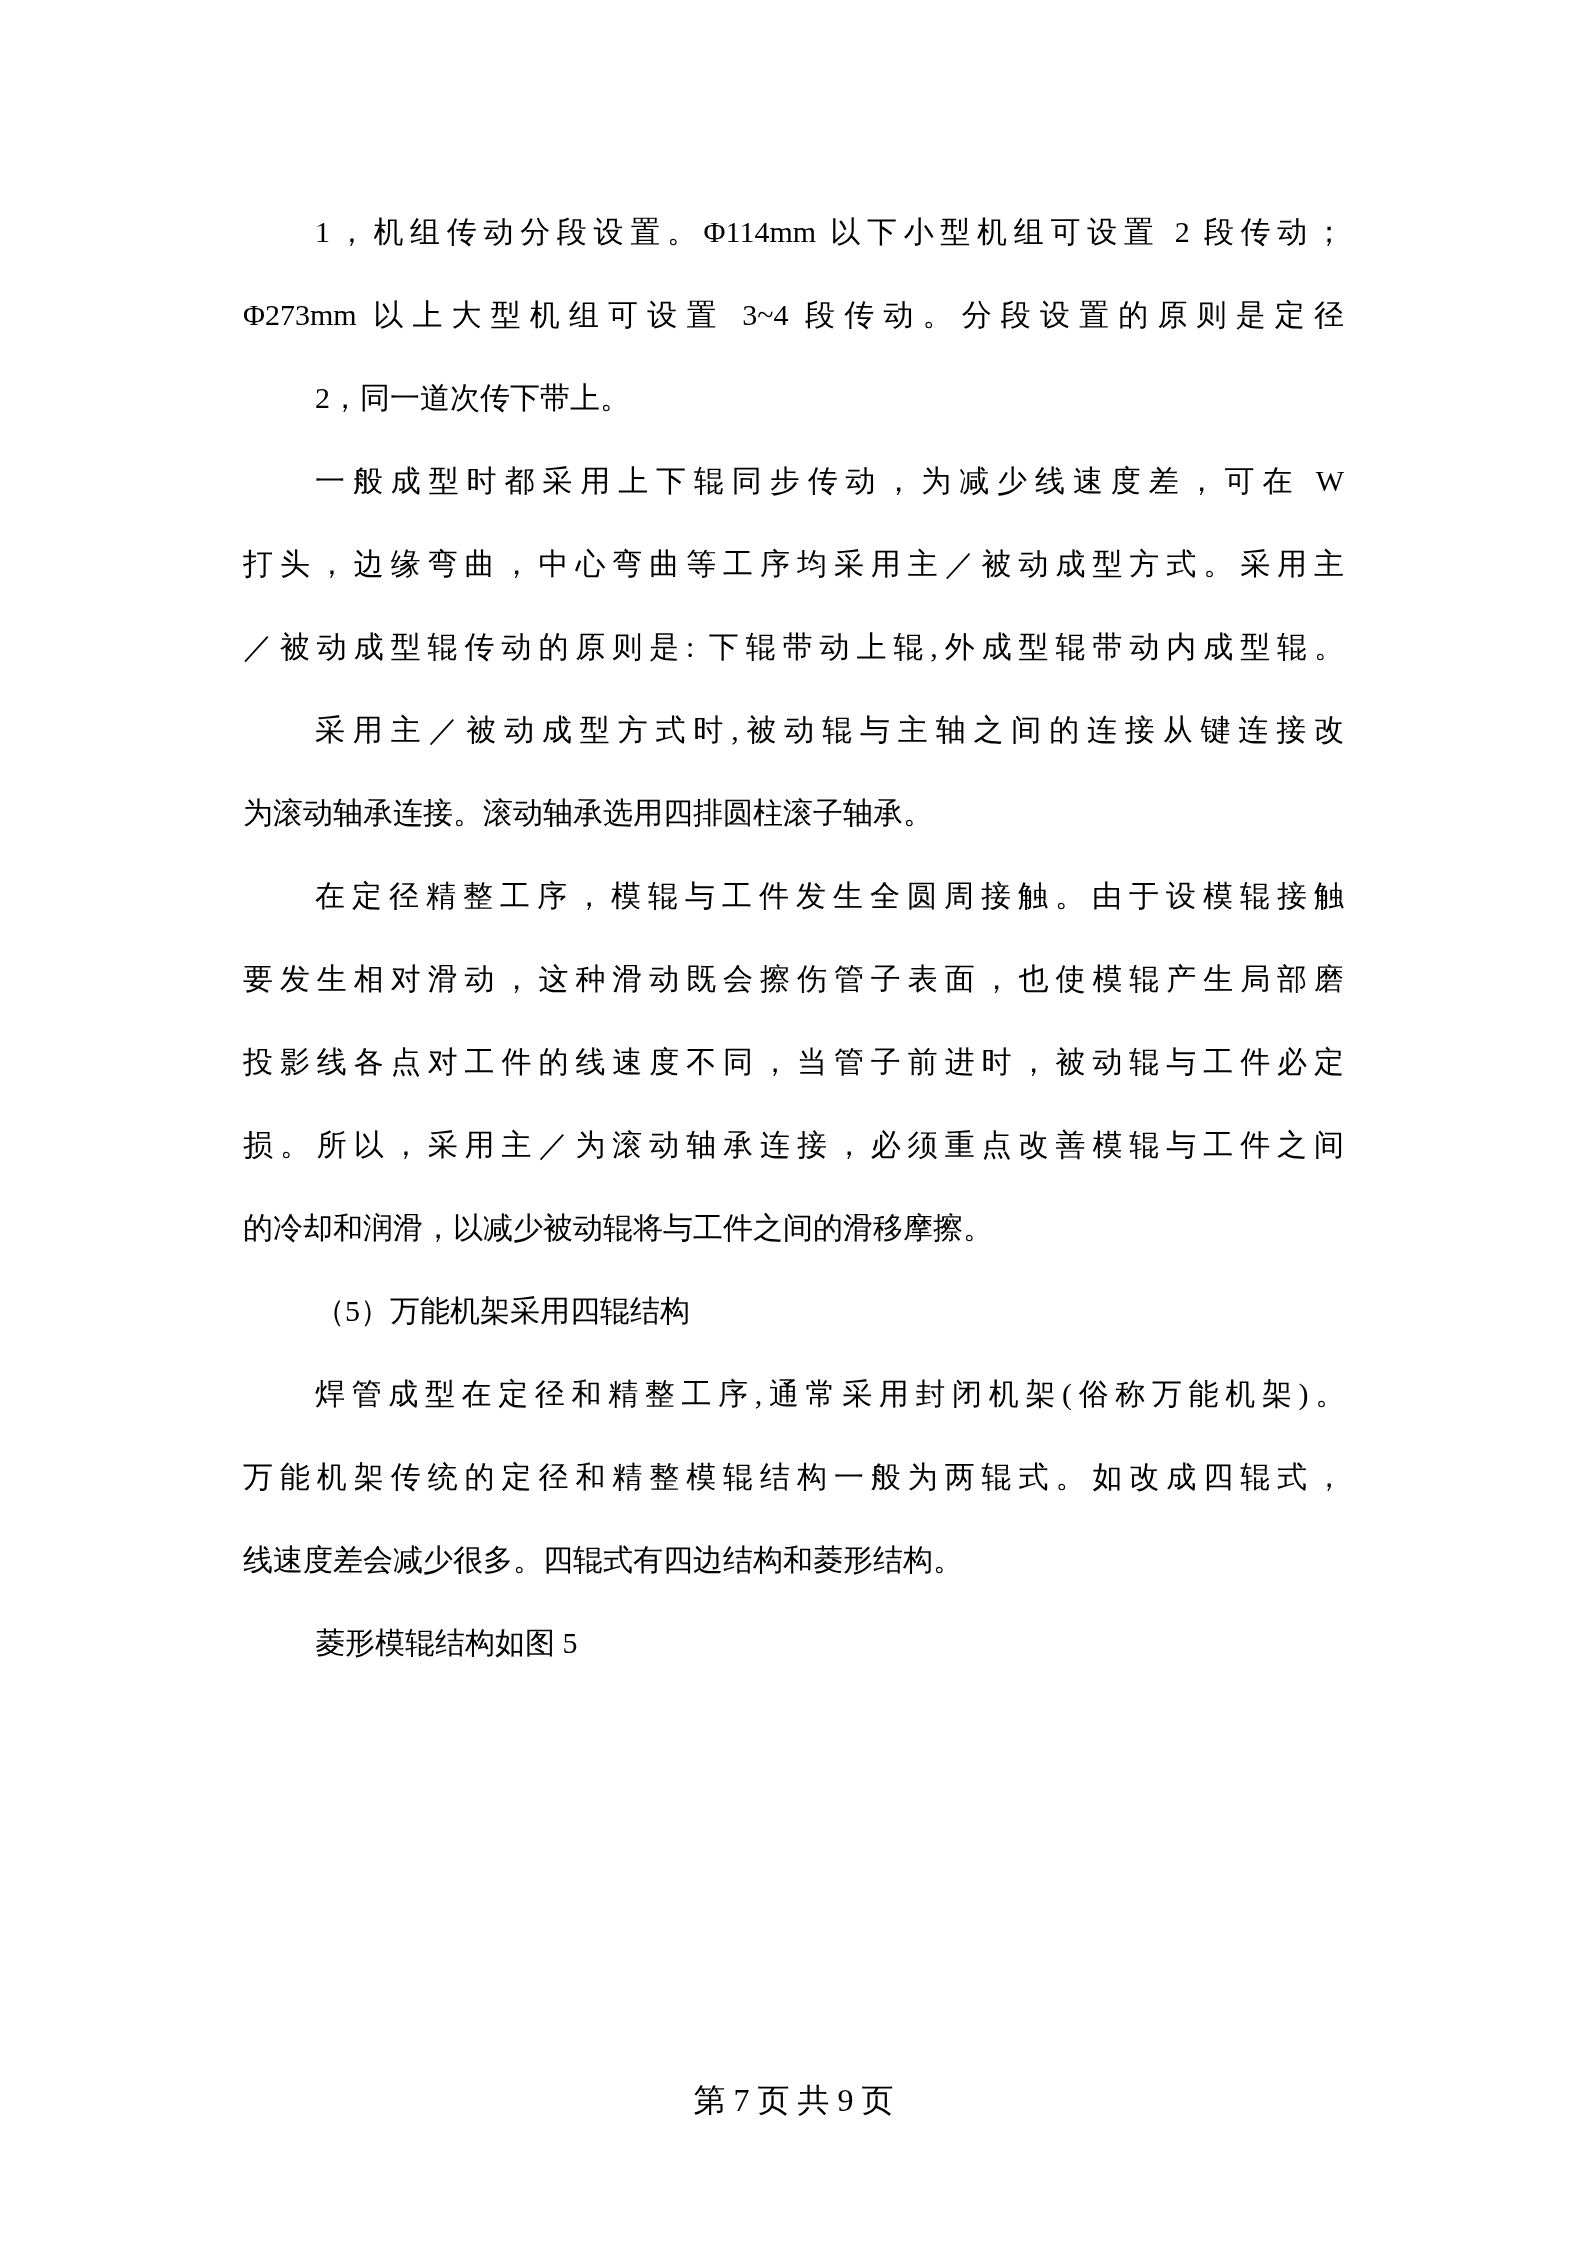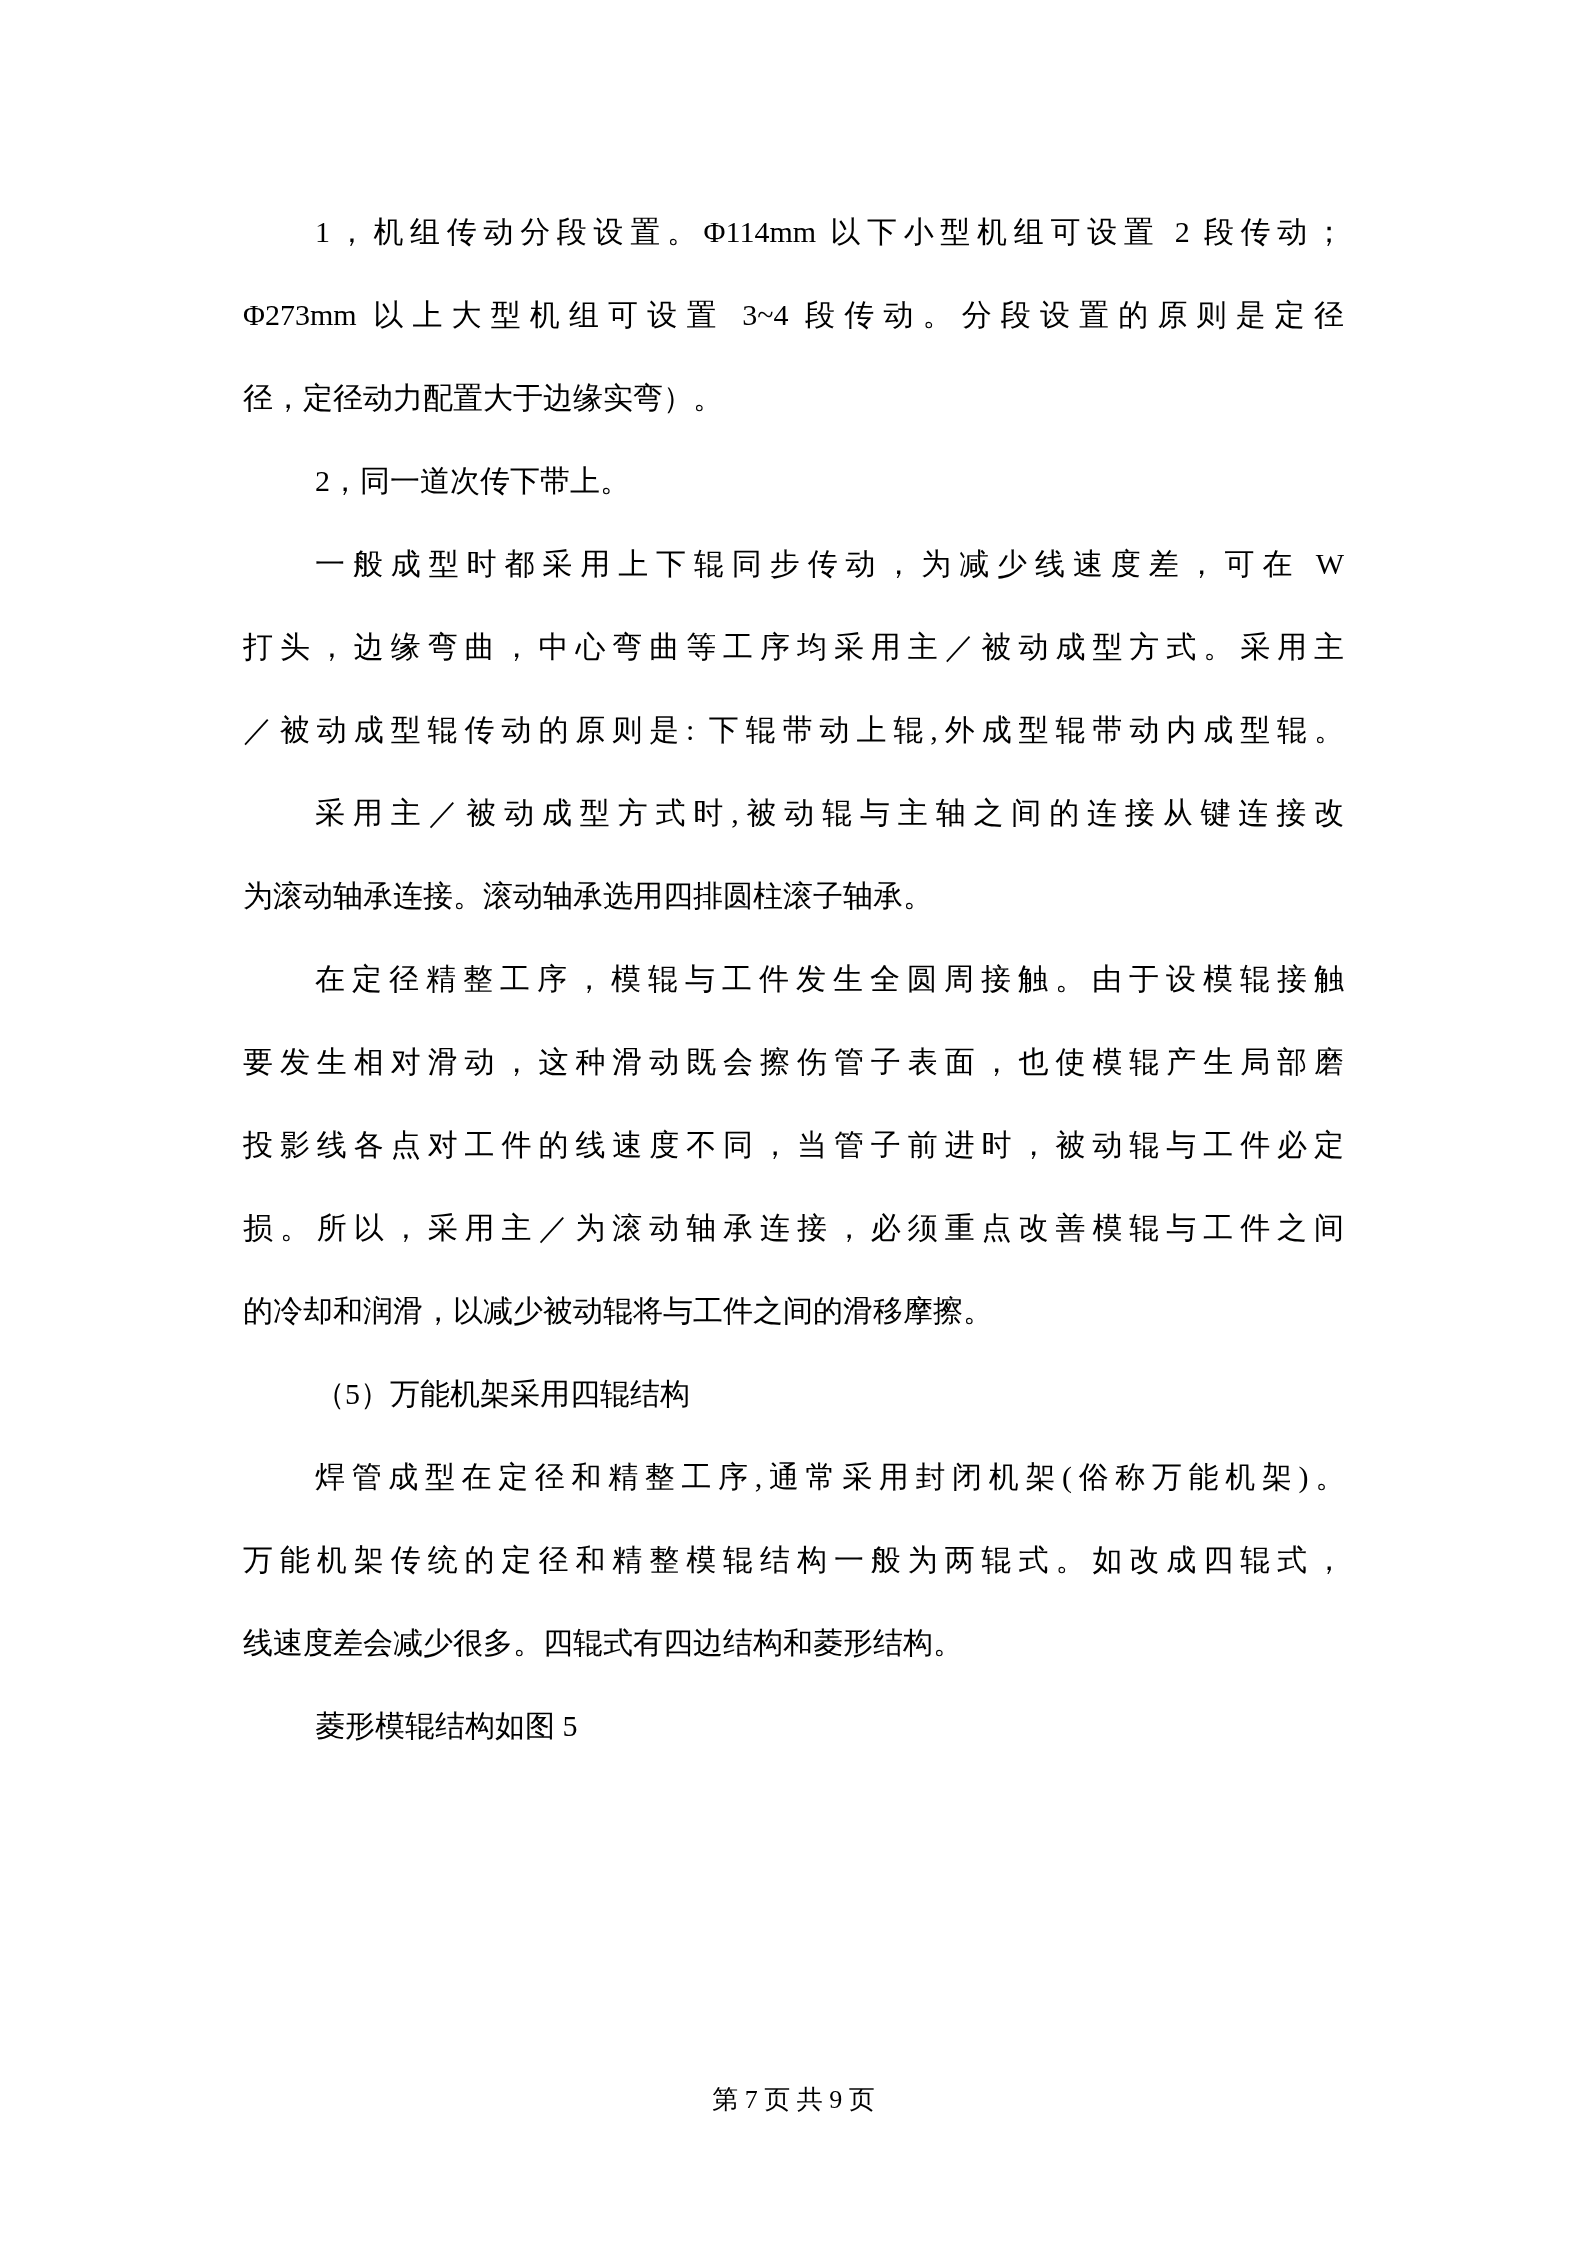--- a/index.html
+++ b/index.html
@@ -40,33 +40,32 @@
   
   .tight {
     letter-spacing: -1.2px;
   }
   .footer {
     position: absolute;
     left: 0;
     width: 100%;
     top: 2083px;
     text-align: center;
-    font-size: 26px;
+    font-size: 32px;
     line-height: 34px;
     color: #000000;
   }
 </style>
 </head>
 <body>
 
 <div class="page">
   <div class="textblock">
     <div class="line ind just">1，机组传动分段设置。Φ114mm 以下小型机组可设置 2 段传动；</div>
     <div class="line just">Φ273mm 以上大型机组可设置 3~4 段传动。分段设置的原则是定径</div>
-    <div class="line">径，定径动力配置大于边缘实弯）。</div>
     <div class="line ind">2，同一道次传下带上。</div>
     <div class="line ind just">一般成型时都采用上下辊同步传动，为减少线速度差，可在 W</div>
     <div class="line just">打头，边缘弯曲，中心弯曲等工序均采用主／被动成型方式。采用主</div>
     <div class="line just">／被动成型辊传动的原则是: 下辊带动上辊,外成型辊带动内成型辊。</div>
     <div class="line ind just">采用主／被动成型方式时,被动辊与主轴之间的连接从键连接改</div>
     <div class="line">为滚动轴承连接。滚动轴承选用四排圆柱滚子轴承。</div>
     <div class="line ind just">在定径精整工序，模辊与工件发生全圆周接触。由于设模辊接触</div>
     <div class="line just">要发生相对滑动，这种滑动既会擦伤管子表面，也使模辊产生局部磨</div>
     <div class="line just">投影线各点对工件的线速度不同，当管子前进时，被动辊与工件必定</div>
     <div class="line just">损。所以，采用主／为滚动轴承连接，必须重点改善模辊与工件之间</div>

